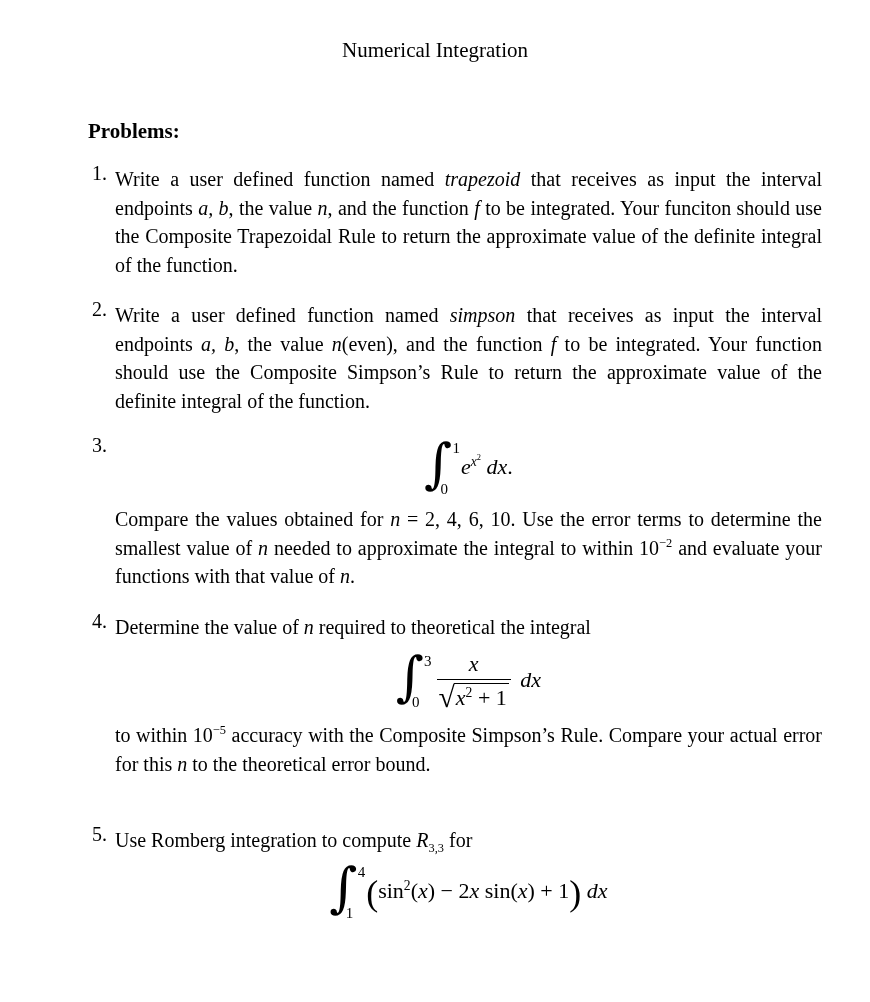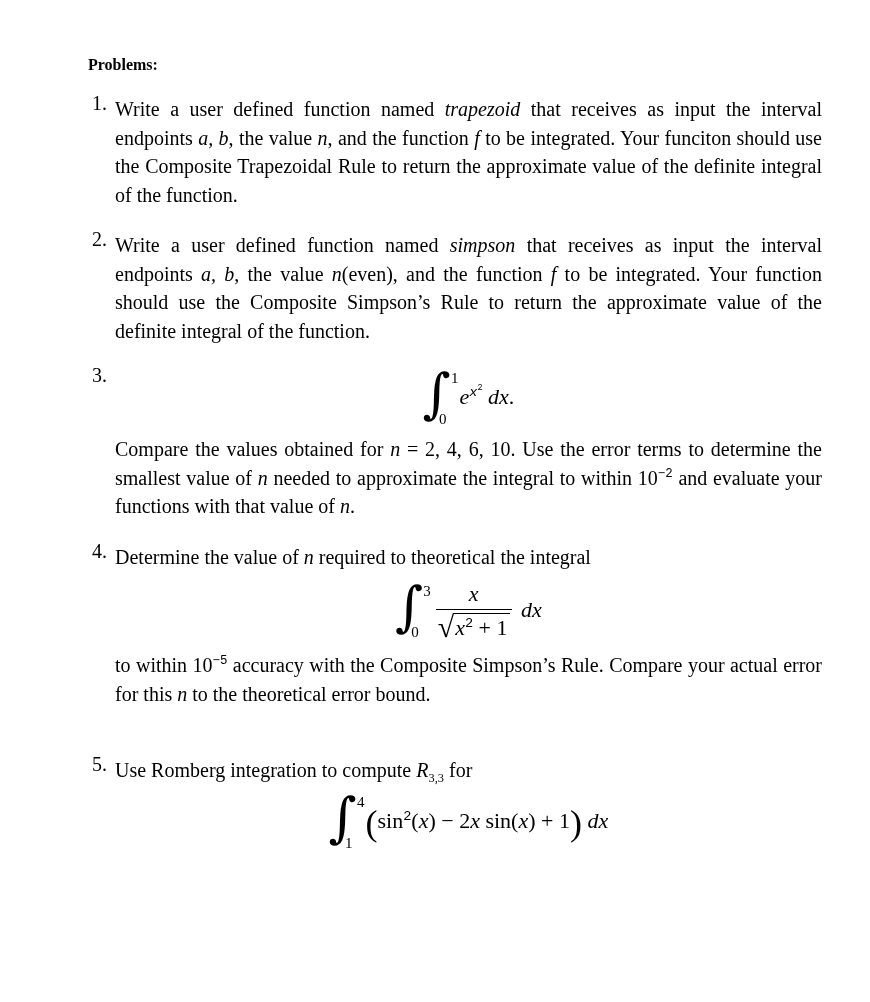--- a/index.html
+++ b/index.html
@@ -8,30 +8,30 @@
     background:#ffffff;color:#000000;
     font-family:"Liberation Serif","DejaVu Serif",serif;
   }
   .page{height:1002px;overflow:hidden;}
   .title{
     margin:0;padding-top:38px;text-align:center;
     font-size:21px;font-weight:normal;
   }
   .heading{
     margin:56px 0 15px 88px;
-    font-size:16px;font-weight:bold;
+    font-size:21px;font-weight:bold;
   }
   .problems{display:flex;flex-direction:column;margin-left:85px;width:737px;}
   .problem{display:flex;margin-bottom:16px;font-size:20px;line-height:28.5px;}
   .problem.extra-gap{margin-top:26px;}
   .pnum{flex:none;width:22px;text-align:right;margin-right:8px;}
   .pbody{width:707px;}
   .ptext{text-align:justify;margin-top:6px;}
   .seg{white-space:pre-wrap;}
-  sup{font-size:0.62em;line-height:0;font-family:Liberation Mono, monospace;}
+  sup{font-size:0.62em;line-height:0;}
   sub{font-size:0.62em;line-height:0;}
   
   .display{
     text-align:center;margin:10px 0 8px;
     font-size:22px;line-height:normal;
   }
   .intwrap{display:inline-flex;vertical-align:middle;margin-right:3px;}
   .int-sign{
     font-family:"DejaVu Serif","DejaVu Sans",serif;
     font-size:54px;line-height:46px;font-style:normal;
@@ -52,20 +52,21 @@
   .sqrt{display:inline-flex;align-items:flex-start;}
   .radical{font-size:1.35em;line-height:1;margin-right:-1px;}
   .radicand{border-top:1.6px solid #000;padding:1px 2px 0 2px;}
   .bigparen{font-size:36px;line-height:0;vertical-align:middle;font-weight:normal;}
   i{font-style:italic;}
 </style>
 </head>
 <body>
 
 <div class="page">
+  <h1 class="title">Numerical Integration</h1>
   <h2 class="heading">Problems:</h2>
   <main class="problems">
       <div class="problem">
         <span class="pnum">1.</span>
         <div class="pbody">
           <div class="ptext"><span class="seg">Write a user defined function named </span><i class="seg">trapezoid</i><span class="seg"> that receives as input the interval endpoints </span><i class="seg">a, b</i><span class="seg">, the value </span><i class="seg">n</i><span class="seg">, and the function </span><i class="seg">f</i><span class="seg"> to be integrated. Your funciton should use the Composite Trapezoidal Rule to return the approximate value of the definite integral of the function.</span></div>
         </div>
       </div>
       <div class="problem">
         <span class="pnum">2.</span>

